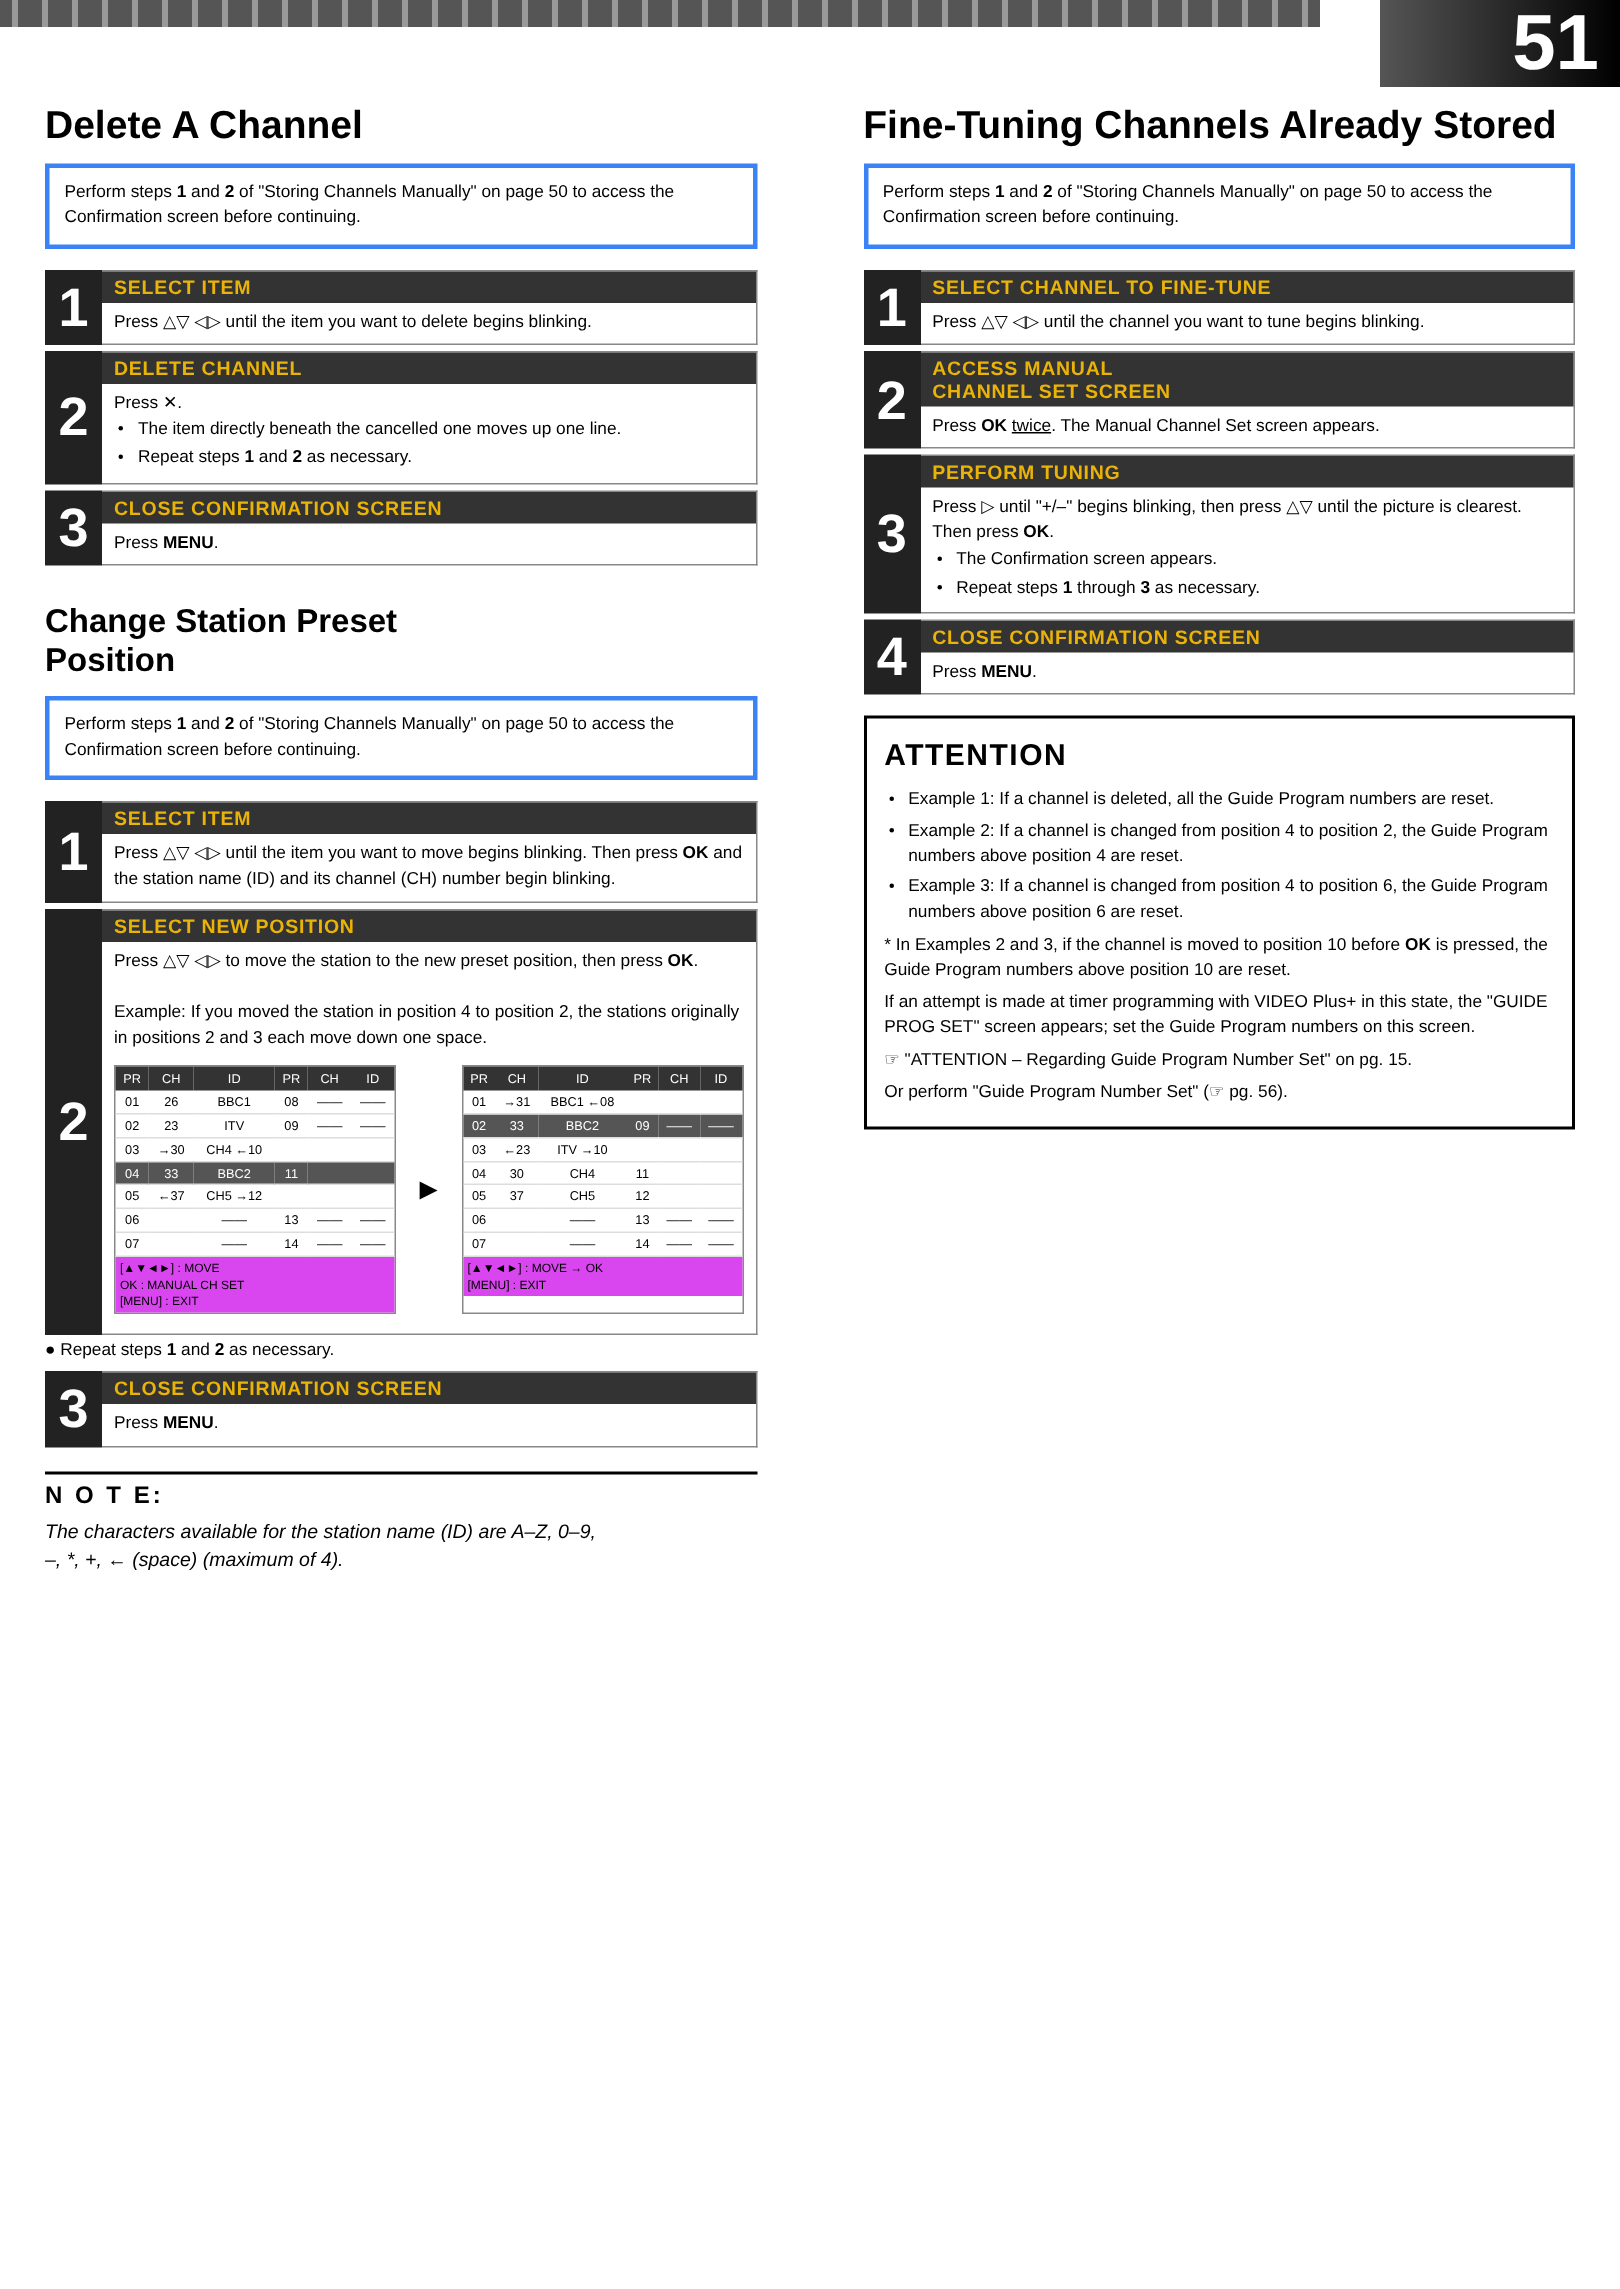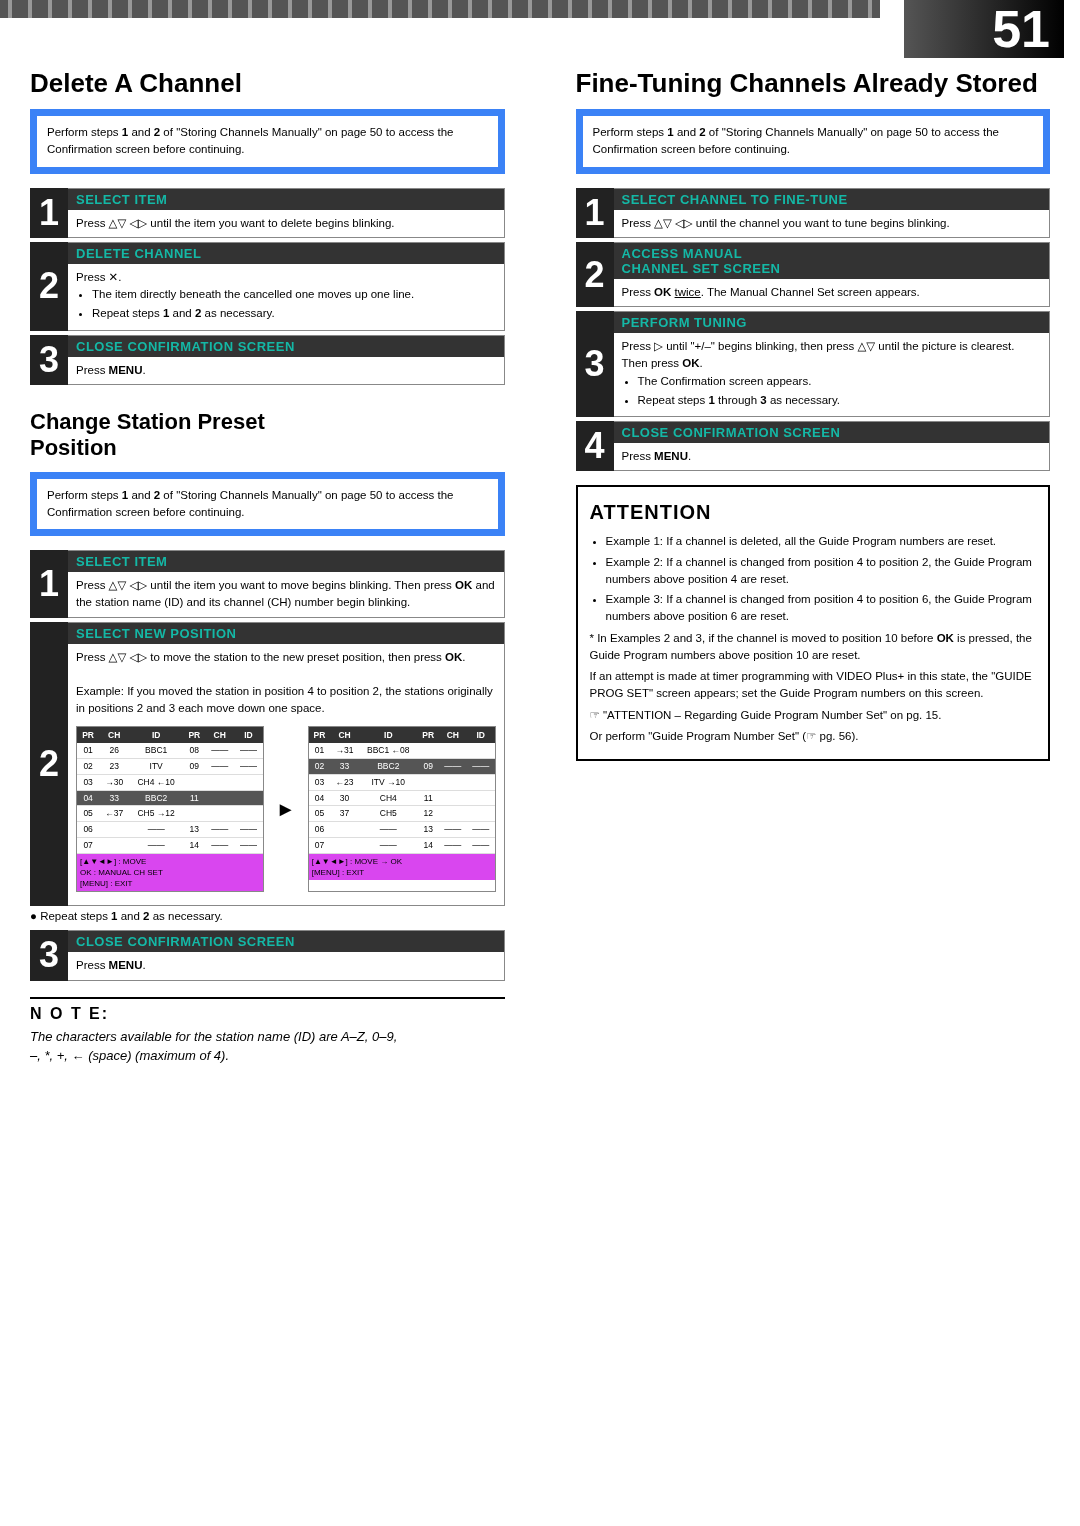--- a/index.html
+++ b/index.html
@@ -9,21 +9,21 @@
       background: #fff;
       font-family: Arial, Helvetica, sans-serif;
       font-size: 13px;
       color: #000;
       position: relative;
     }
 
     
     .page-number-bar {
       position: absolute;
-      top: 0; right: 16px;
+      top: 0; right: 0;
       width: 160px;
       height: 58px;
       background: linear-gradient(to right, #555, #000);
       display: flex;
       align-items: center;
       justify-content: flex-end;
       padding-right: 14px;
     }
     .page-number {
       color: #fff;
@@ -64,21 +64,21 @@
     }
 
     h1.section-title {
       font-size: 26px;
       font-weight: bold;
       margin-bottom: 10px;
       line-height: 1.2;
     }
 
     .intro-box {
-      border: 7px solid #3b82f6;
+      border: 3px solid #3b82f6;
       padding: 8px 10px;
       font-size: 11.5px;
       margin-bottom: 14px;
       line-height: 1.5;
     }
     .intro-box b { font-weight: bold; }
 
     
     .step-block {
       display: flex;
@@ -98,21 +98,21 @@
       padding: 6px 4px;
       line-height: 1;
     }
     .step-content {
       flex: 1;
       border: 1px solid #888;
       border-left: none;
     }
     .step-header {
       background: #333;
-      color: #14b8a6;
+      color: #eab308;
       font-size: 13px;
       font-weight: bold;
       padding: 3px 8px;
       letter-spacing: 0.5px;
       text-transform: uppercase;
     }
     .step-body {
       padding: 5px 8px;
       font-size: 11.5px;
       line-height: 1.5;
@@ -147,21 +147,21 @@
     .ch-table table {
       width: 100%;
       border-collapse: collapse;
     }
     .ch-table table th {
       background: #333;
       color: #fff;
       padding: 2px 3px;
       text-align: center;
       font-size: 8.5px;
-      font-weight: bold;
+      font-weight: normal;
     }
     .ch-table table td {
       padding: 1px 3px;
       text-align: center;
       font-size: 8.5px;
       border-bottom: 1px solid #ddd;
     }
     .ch-table table tr.highlight td {
       background: #555;
       color: #fff;

